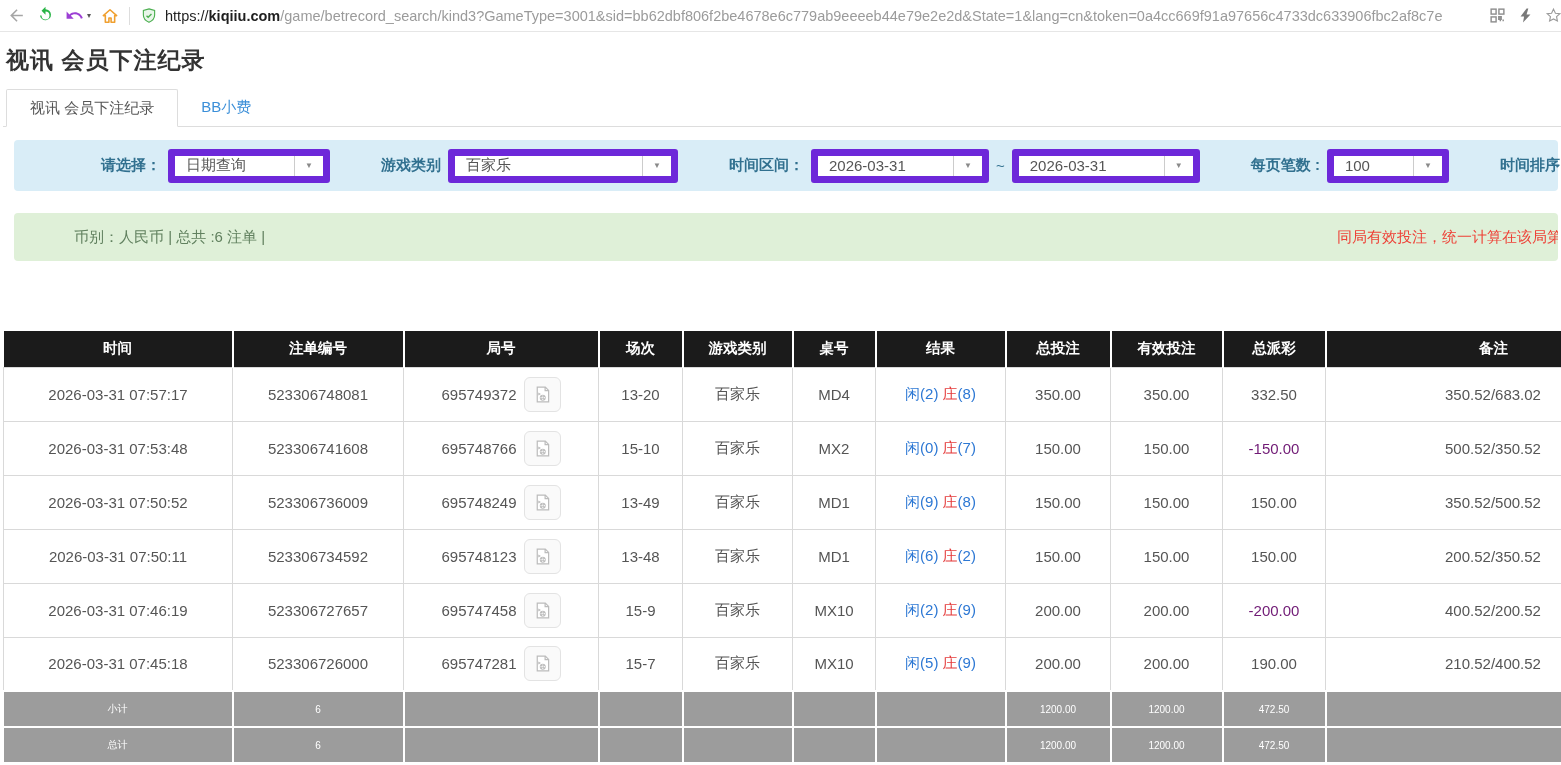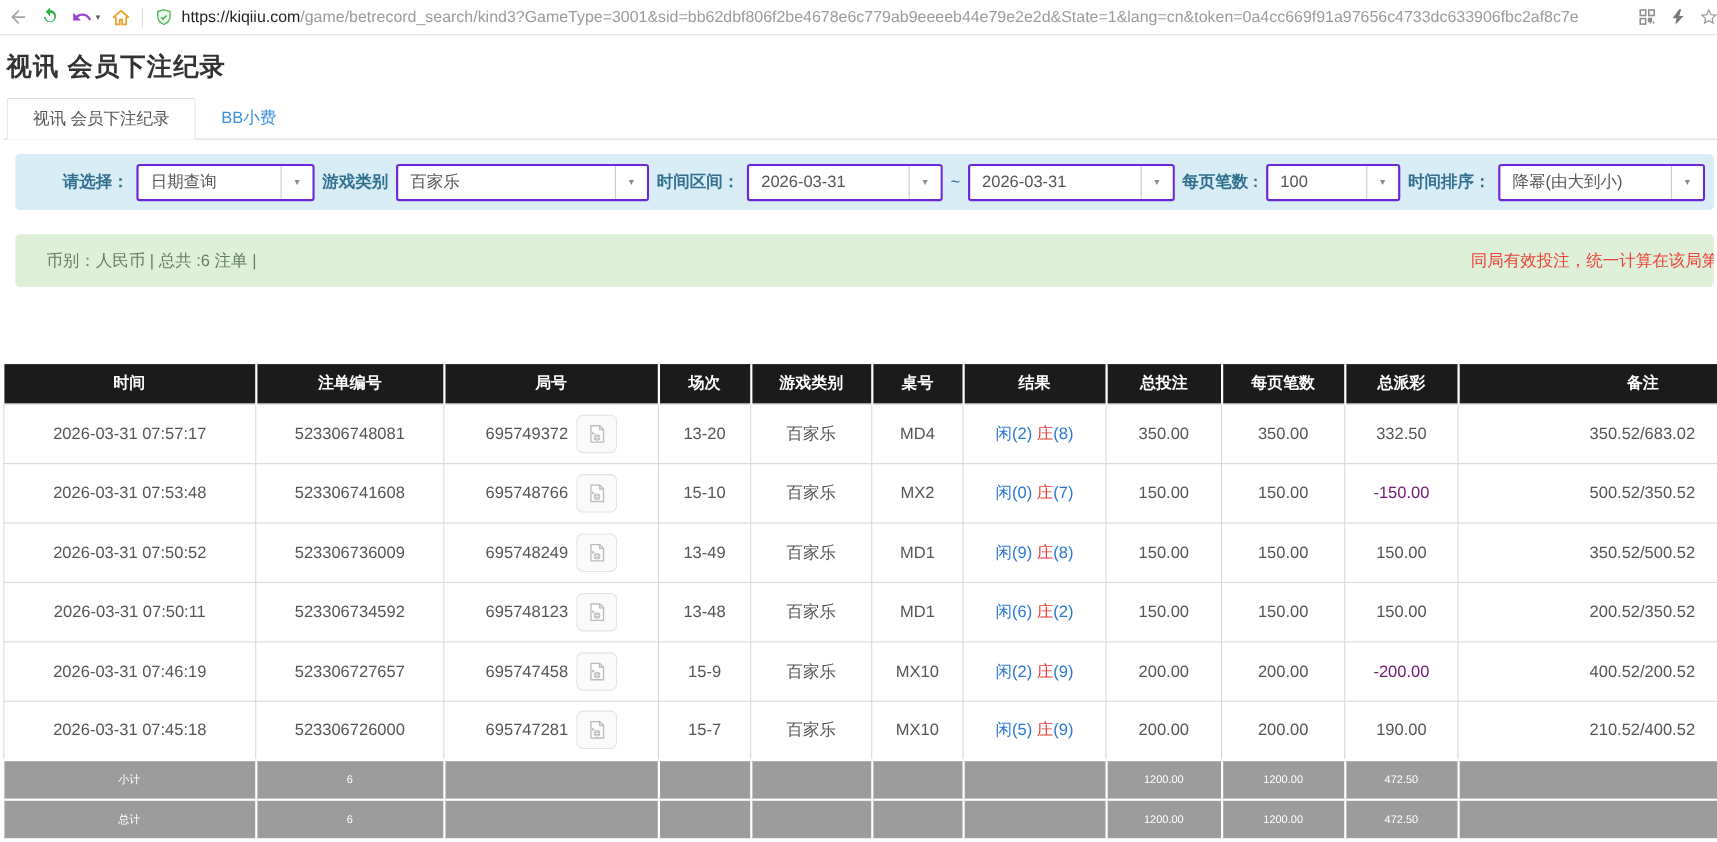--- a/index.html
+++ b/index.html
@@ -7,54 +7,54 @@
 
   
   .browser-bar { height:32px; display:flex; align-items:center; padding:0 6px; gap:9px;
                  border-bottom:1px solid #e6e6e6; background:#fff; white-space:nowrap; }
   .tb-icon { width:20px; height:20px; display:inline-flex; align-items:center; justify-content:center; flex:0 0 auto; cursor:pointer; }
   .tb-caret { font-size:8px; color:#555; margin-left:-6px; }
   .tb-divider { width:1px; height:18px; background:#ddd; flex:0 0 auto; }
   .url-bar { display:flex; align-items:center; gap:6px; flex:1 1 auto; min-width:0; font-size:14.5px; overflow:hidden; }
   .url-text { white-space:nowrap; overflow:hidden; }
   .url-scheme, .url-domain { color:#1f1f1f; }
-  .url-domain { font-weight:normal; }
+  .url-domain { font-weight:bold; }
   .url-path { color:#9b9b9b; }
   .tb-right { display:flex; align-items:center; gap:8px; flex:0 0 auto; margin-right:-8px; }
 
   
   .page { padding-left:3px; }
   .page-title { font-size:23px; font-weight:600; color:#333; margin:13px 0 13px 3px; letter-spacing:1px; }
 
   .tab-bar { display:flex; align-items:flex-end; border-bottom:1px solid #ddd; height:38px; padding-left:3px; }
   .tab { height:38px; display:flex; align-items:center; padding:0 23px; font-size:15px; cursor:pointer; }
   .tab.active { border:1px solid #ddd; border-bottom:1px solid #fff; margin-bottom:-1px; background:#fff;
                 color:#555; border-radius:2px 2px 0 0; }
   .tab.inactive { color:#3b8fd8; }
 
   
   .filter-bar { margin:13px 3px 0 11px; background:#d9edf7; border-radius:4px; height:51px;
                 display:flex; align-items:center; gap:7px; padding:0 4px 0 43px; white-space:nowrap; }
-  .flabel { color:#31708f; font-weight:bold; font-size:15px; flex:0 0 auto; }
-  .combo { display:inline-flex; align-items:stretch; background:#fff; border:2px solid #6d28d9; border-radius:3px;
+  .flabel { color:#31708f; font-weight:bold; font-size:15px; flex:0 0 auto;margin-left:44px; }
+  .combo { display:inline-flex; align-items:stretch; background:#fff; border:7px solid #6d28d9; border-radius:3px;
            height:34px; flex:0 0 auto; cursor:pointer; overflow:hidden; }
   .combo-text { padding:0 11px; display:flex; align-items:center; font-size:15px; color:#555; flex:1 1 auto; }
   .combo-arrow { width:29px; border-left:1px solid #ccc; display:flex; align-items:center; justify-content:center;
                  color:#8a8a8a; background:#fff; flex:0 0 auto; }
   .combo-arrow::after { content:"▼"; font-size:8px; }
   .w-query{width:162px;} .w-game{width:230px;} .w-date{width:178px;} .w-date2{width:188px;} .w-size{width:122px;} .w-sort{width:188px;text-align:center;}
   .tilde { color:#31708f; font-size:15px; }
   .search-btn { background:#5bc0de; color:#fff; border:1px solid #46b8da; border-radius:4px; height:36px;
                 min-width:62px; font-size:16px; cursor:pointer; margin-left:4px; padding:0 14px;
                 font-family:inherit; }
 
   
   .summary-bar { margin:22px 3px 0 11px; background:#dff0d8; border-radius:4px; height:48px;
                  display:flex; align-items:center; justify-content:space-between;
-                 padding-left:28px; overflow:hidden; white-space:nowrap; }
+                 padding-left:60px; overflow:hidden; white-space:nowrap; }
   .summary-left { color:#61815f; font-size:15px; }
   .summary-right { color:#ee4137; font-size:15px; margin-right:-4px; }
 
   
   .bet-table { border-collapse:collapse; width:1657px; margin-top:70px; table-layout:fixed; }
   .bet-table th { background:#1b1b1b; color:#fff; font-size:14.5px; font-weight:bold; height:36px;
                   border-left:2px solid #fff; text-align:center; }
   .bet-table th:first-child { border-left:none; }
   .bet-table tbody td { border:1px solid #d9d9d9; background:#fff; color:#555; font-size:15px;
                         height:54px; text-align:center; vertical-align:middle; }
@@ -197,21 +197,21 @@
     <thead>
       <tr>
         <th>时间</th>
         <th>注单编号</th>
         <th>局号</th>
         <th>场次</th>
         <th>游戏类别</th>
         <th>桌号</th>
         <th>结果</th>
         <th>总投注</th>
-        <th>每页笔数</th>
+        <th>有效投注</th>
         <th>总派彩</th>
         <th>备注</th>
       </tr>
     </thead>
     <tbody>
 
   <tr>
     <td>2026-03-31 07:57:17</td>
     <td>523306748081</td>
     <td>

